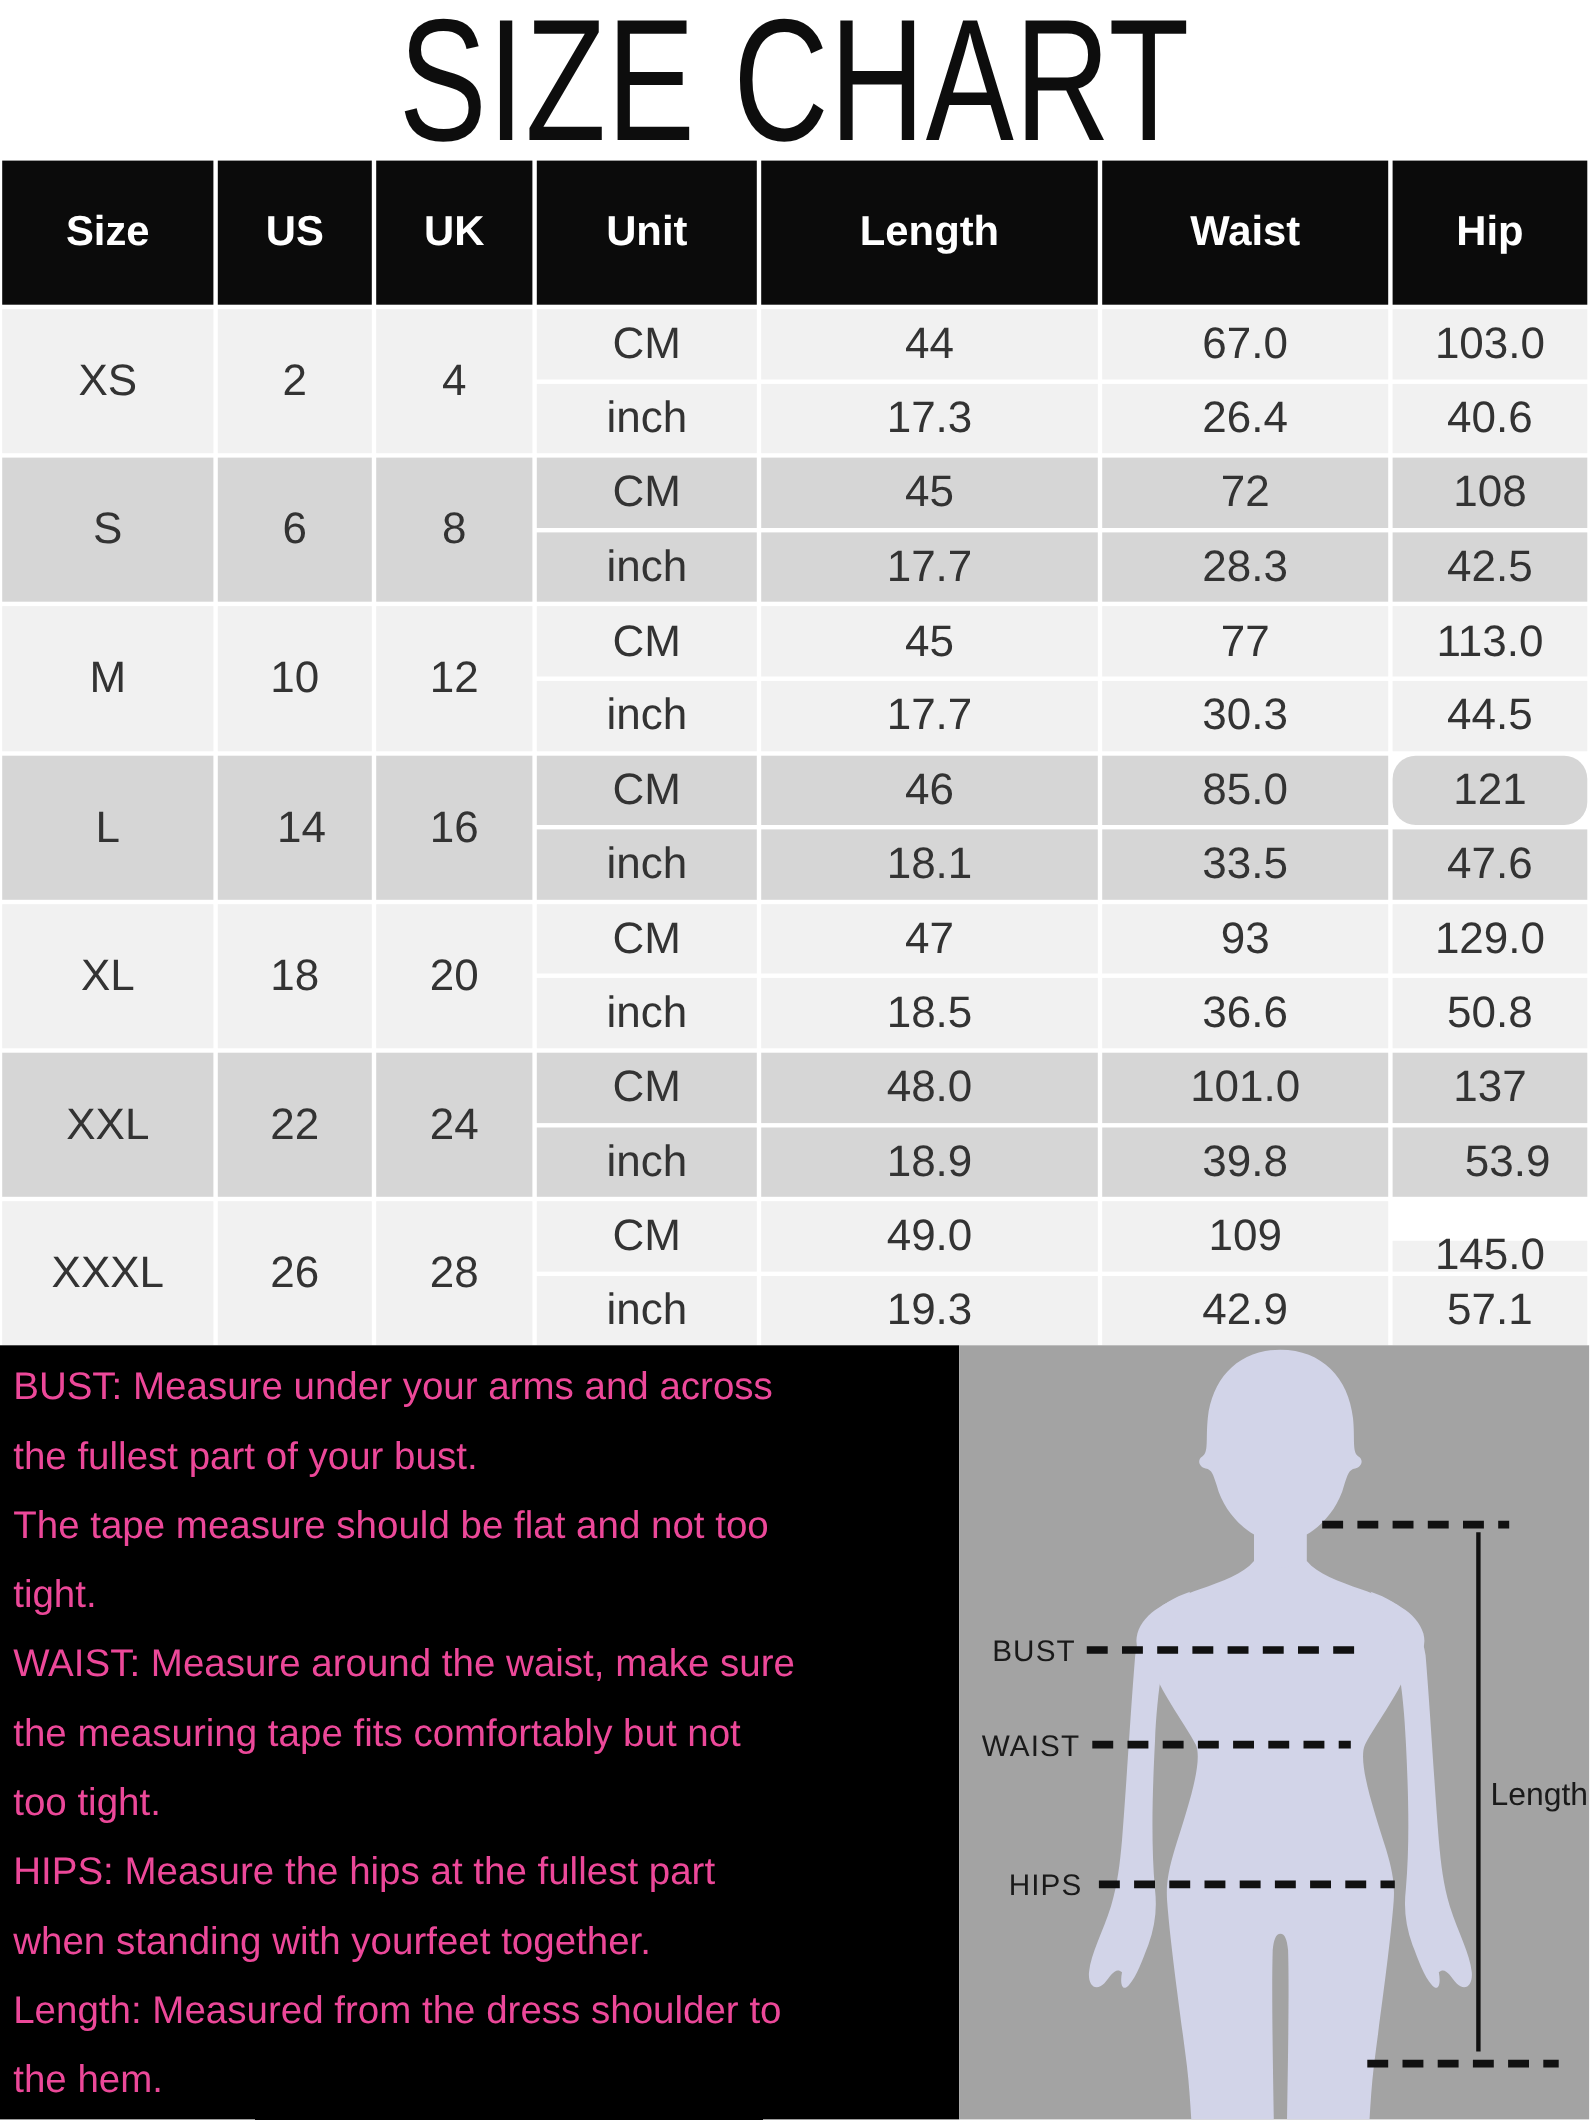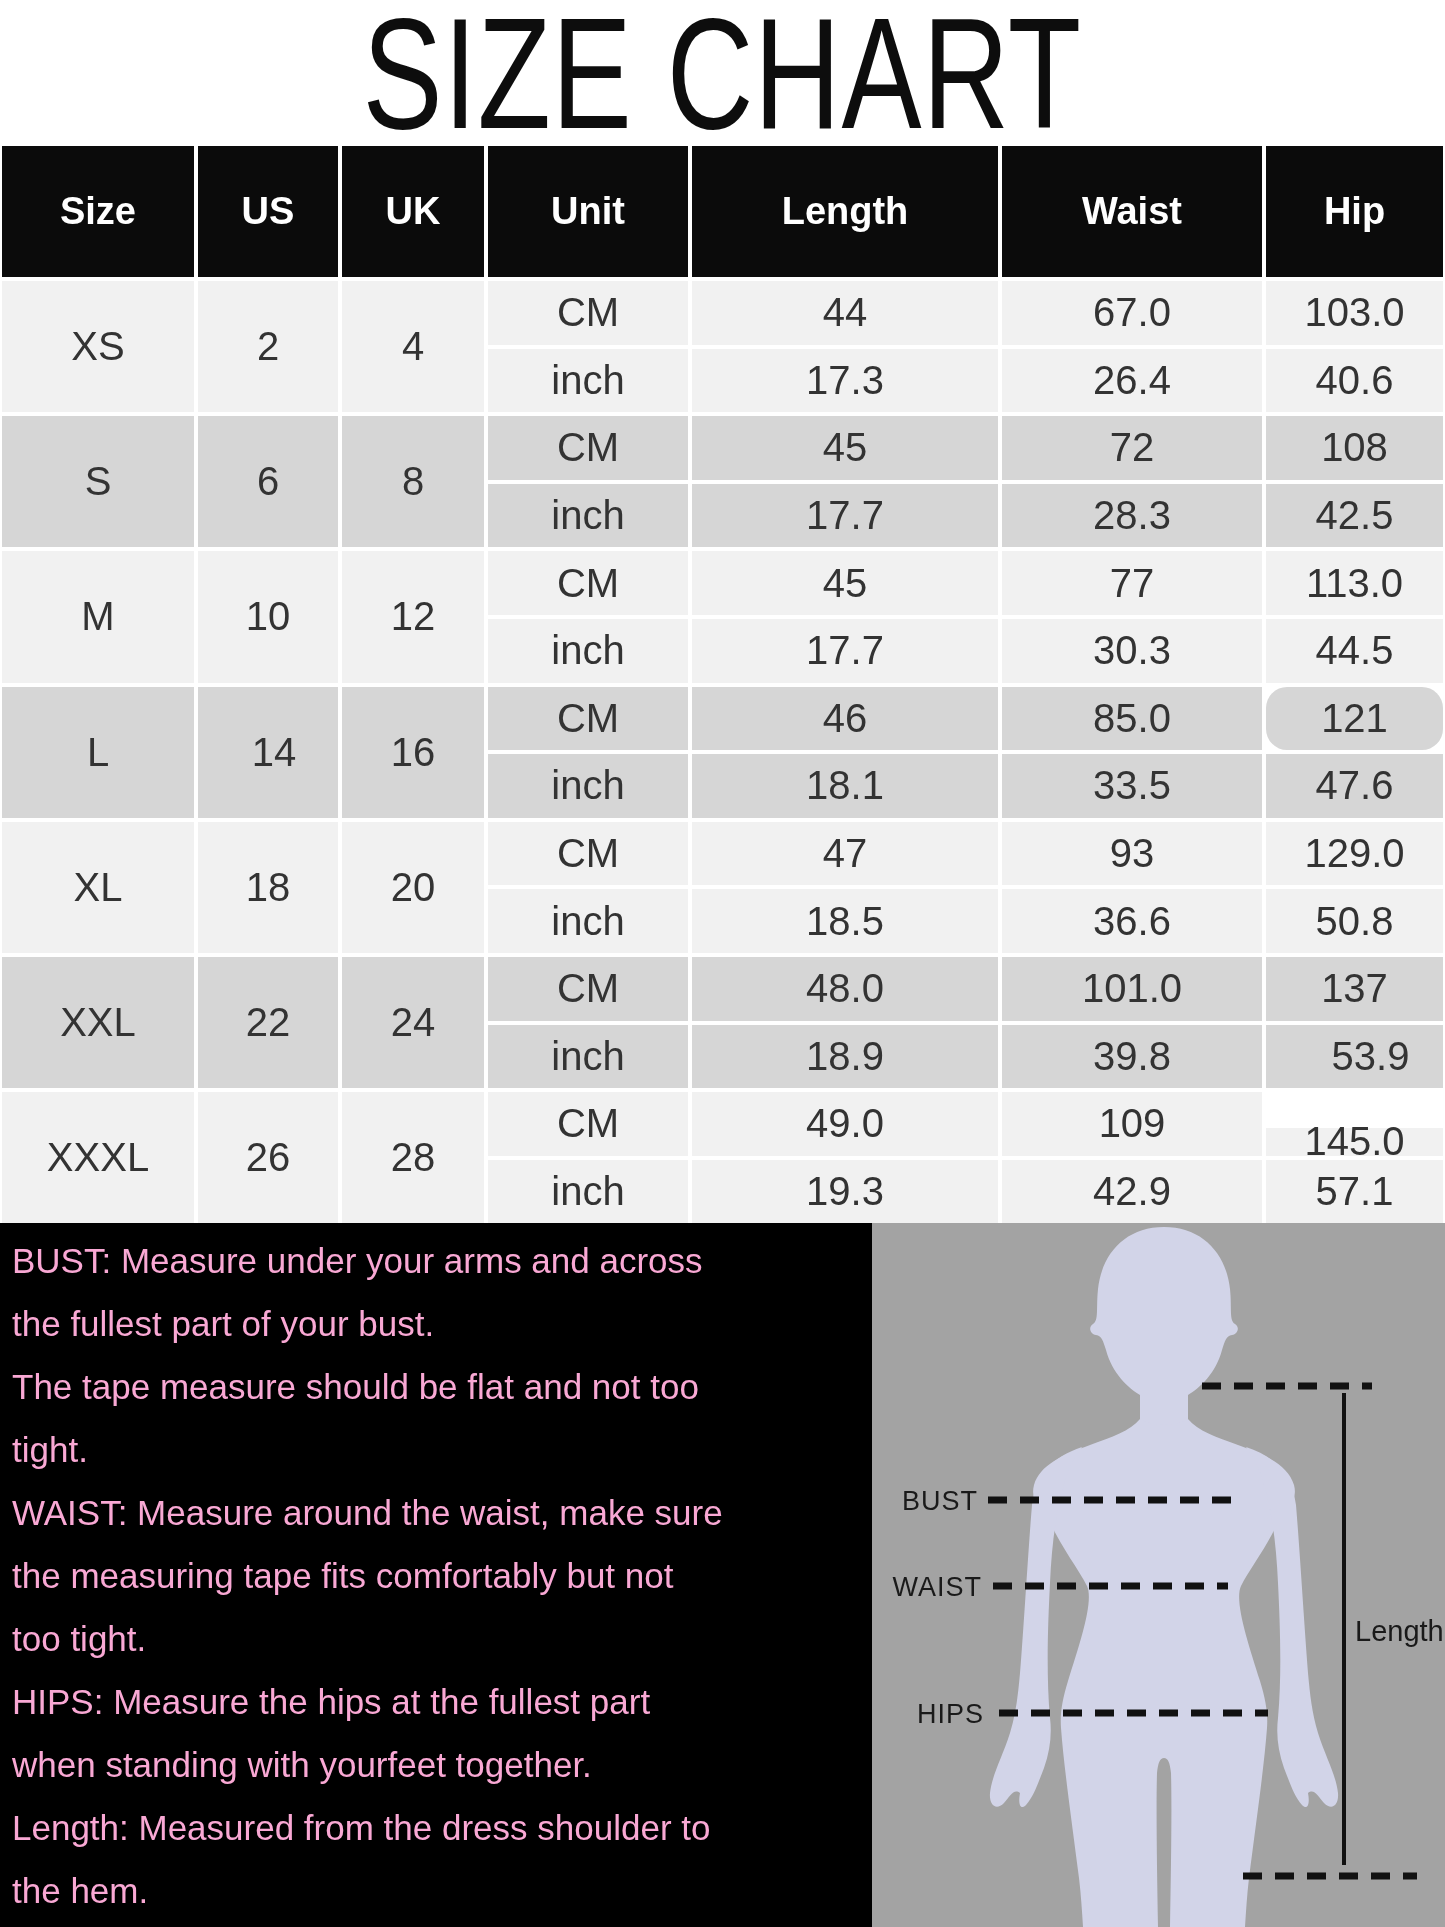--- a/index.html
+++ b/index.html
@@ -21,21 +21,21 @@
   .cell{display:flex;align-items:center;justify-content:center;
         font-size:40px;color:var(--text-dark,#333);}
   .cell.h{background:var(--header-bg,#0b0b0b);color:#fff;font-weight:700;font-size:38px;}
   .cell.light{background:var(--row-light,#f1f1f1);}
   .cell.dark{background:var(--row-dark,#d6d6d6);}
 
   
   .bottom{position:absolute;top:1223px;left:0;width:1445px;height:704px;display:flex;}
   .instructions{width:872px;height:704px;background:var(--panel-bg,#000);
                 box-sizing:border-box;padding:6px 0 0 12px;overflow:hidden;}
-  .iline{font-size:35px;line-height:63px;color:#f9a8d4;white-space:nowrap;}
+  .iline{font-size:35px;line-height:63px;color:#ec4899;white-space:nowrap;}
 
   .figure-panel{position:relative;width:573px;height:704px;background:#a3a3a3;overflow:hidden;}
   .figure-panel svg{position:absolute;top:0;left:0;}
   .sil{fill:var(--silhouette,#d2d4e8);stroke:none;}
   .dash{stroke:var(--line-color,#111);stroke-width:7;stroke-dasharray:19 13;fill:none;}
   .solid{stroke:var(--line-color,#111);stroke-width:4;fill:none;}
   .dlabel{font-family:"Liberation Sans",sans-serif;font-size:27px;fill:#1a1a1a;letter-spacing:1px;}
   .dlabel.len{font-size:29px;letter-spacing:0;}
 </style>
 </head>

